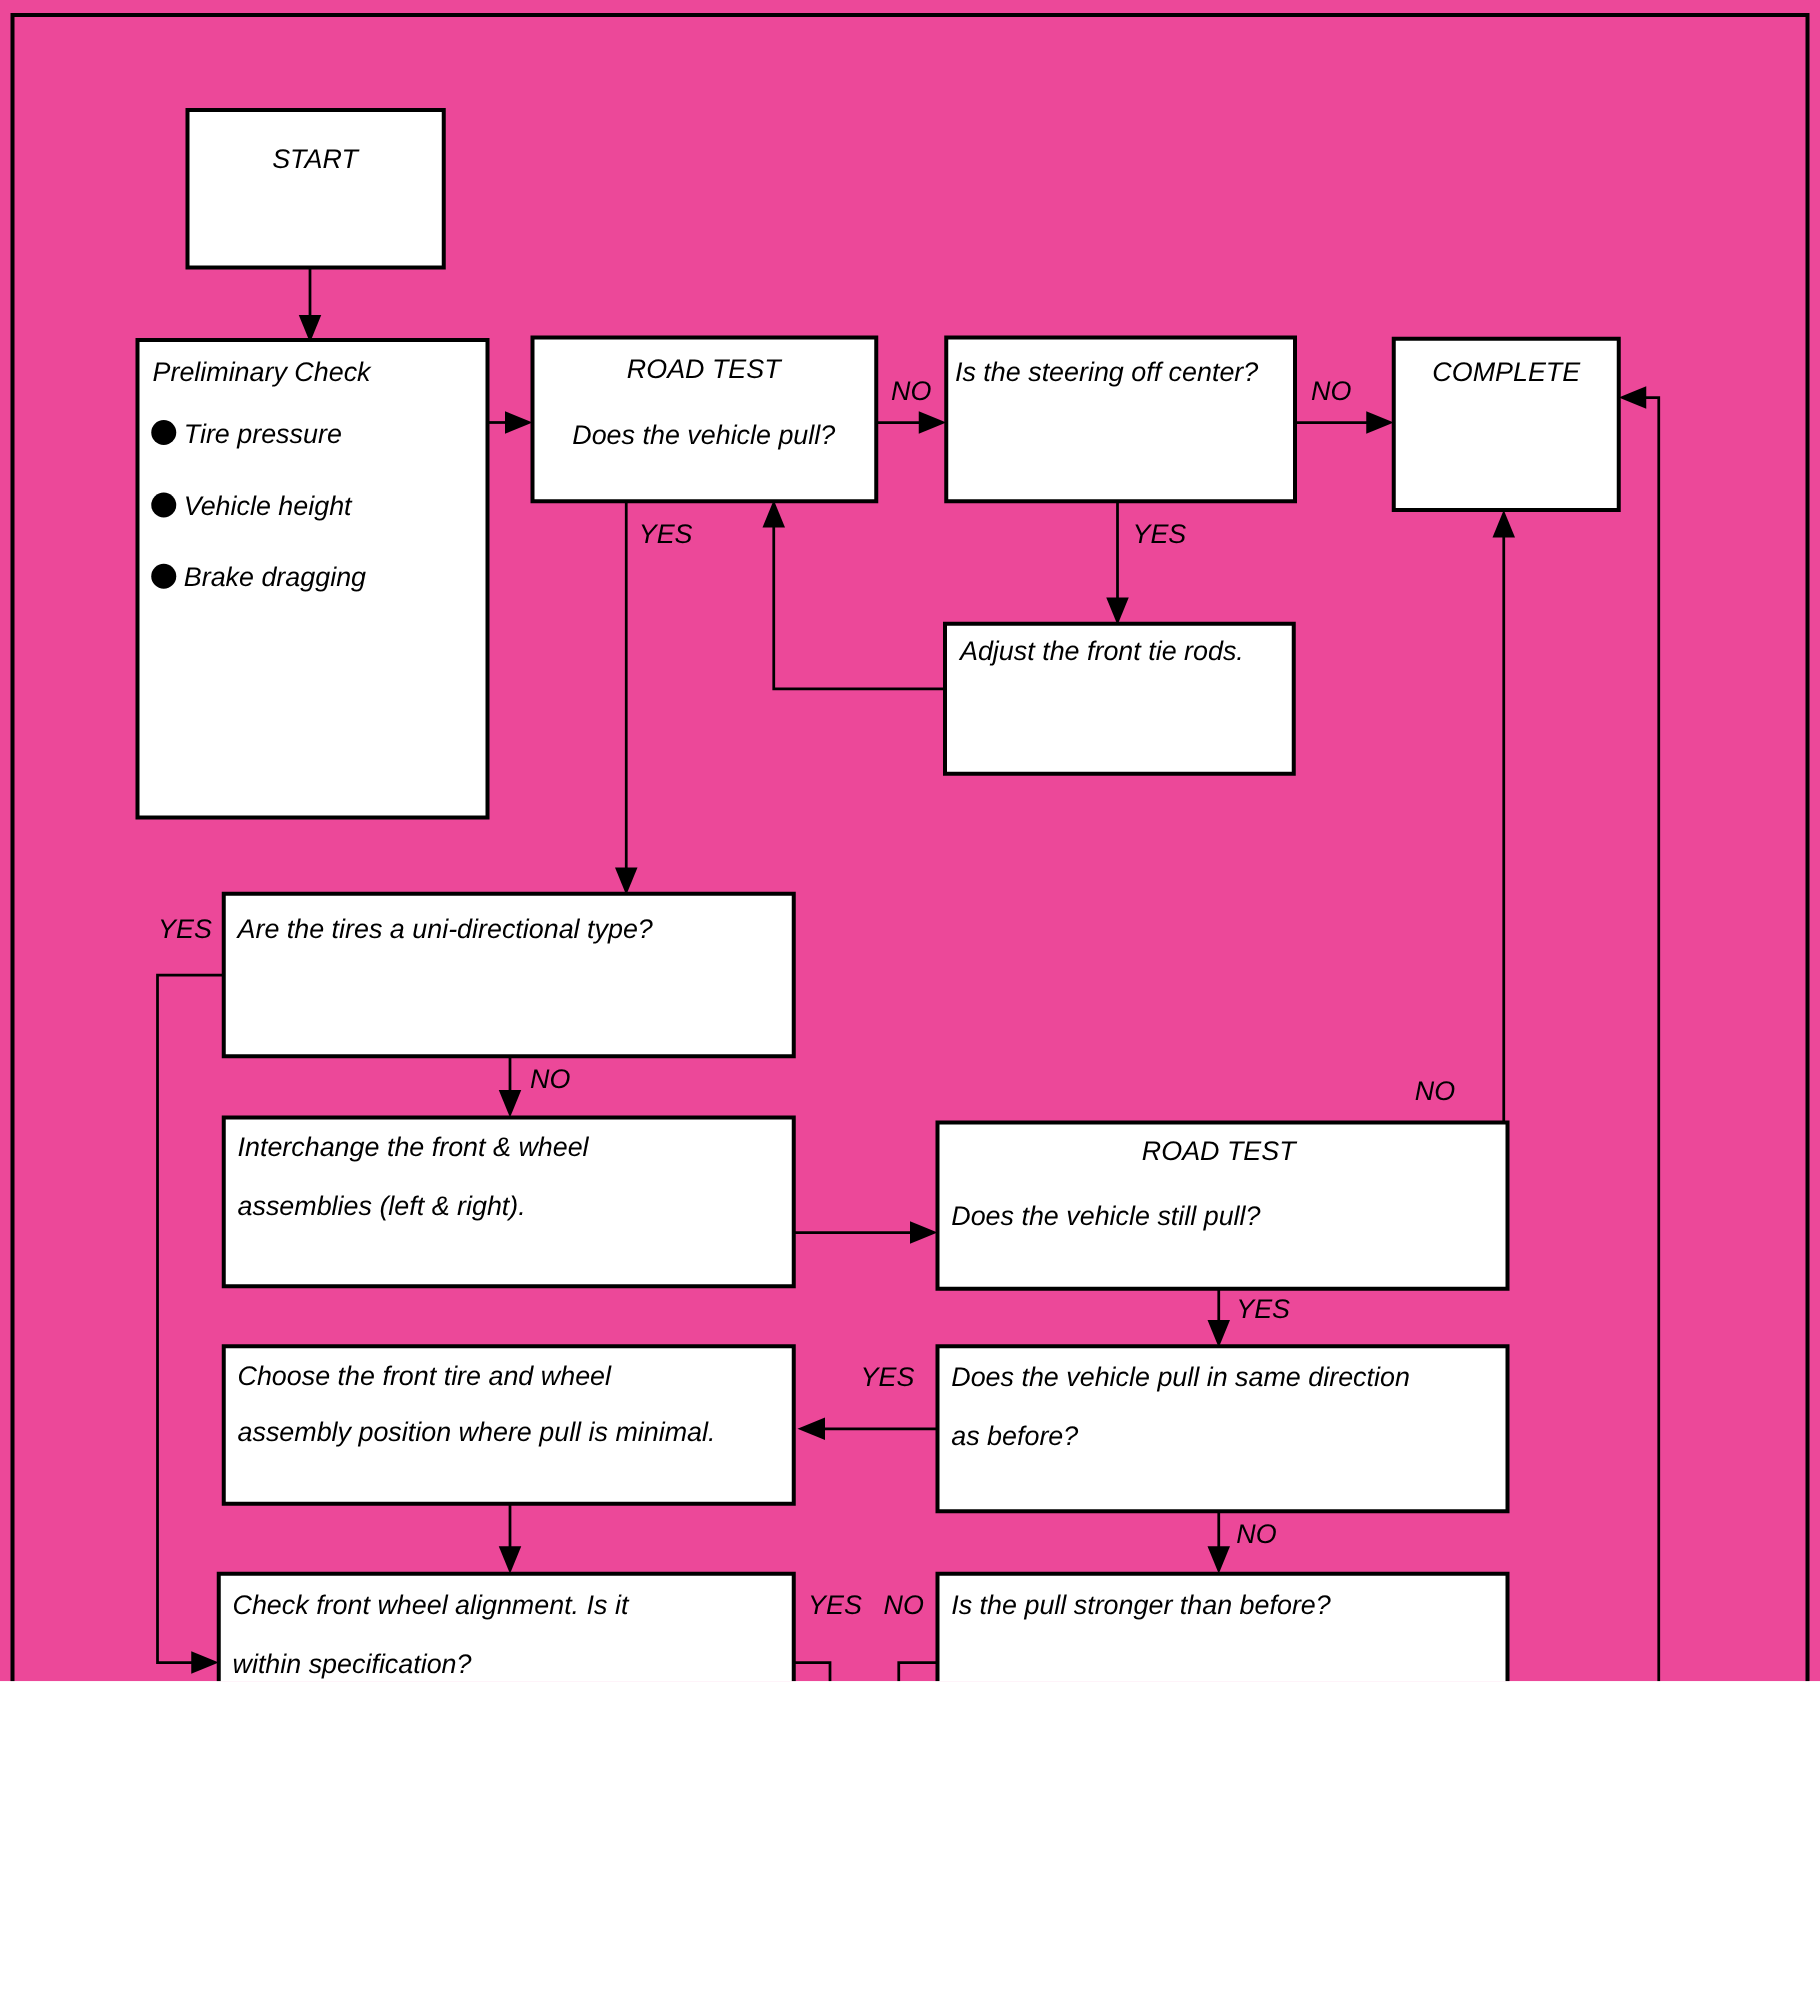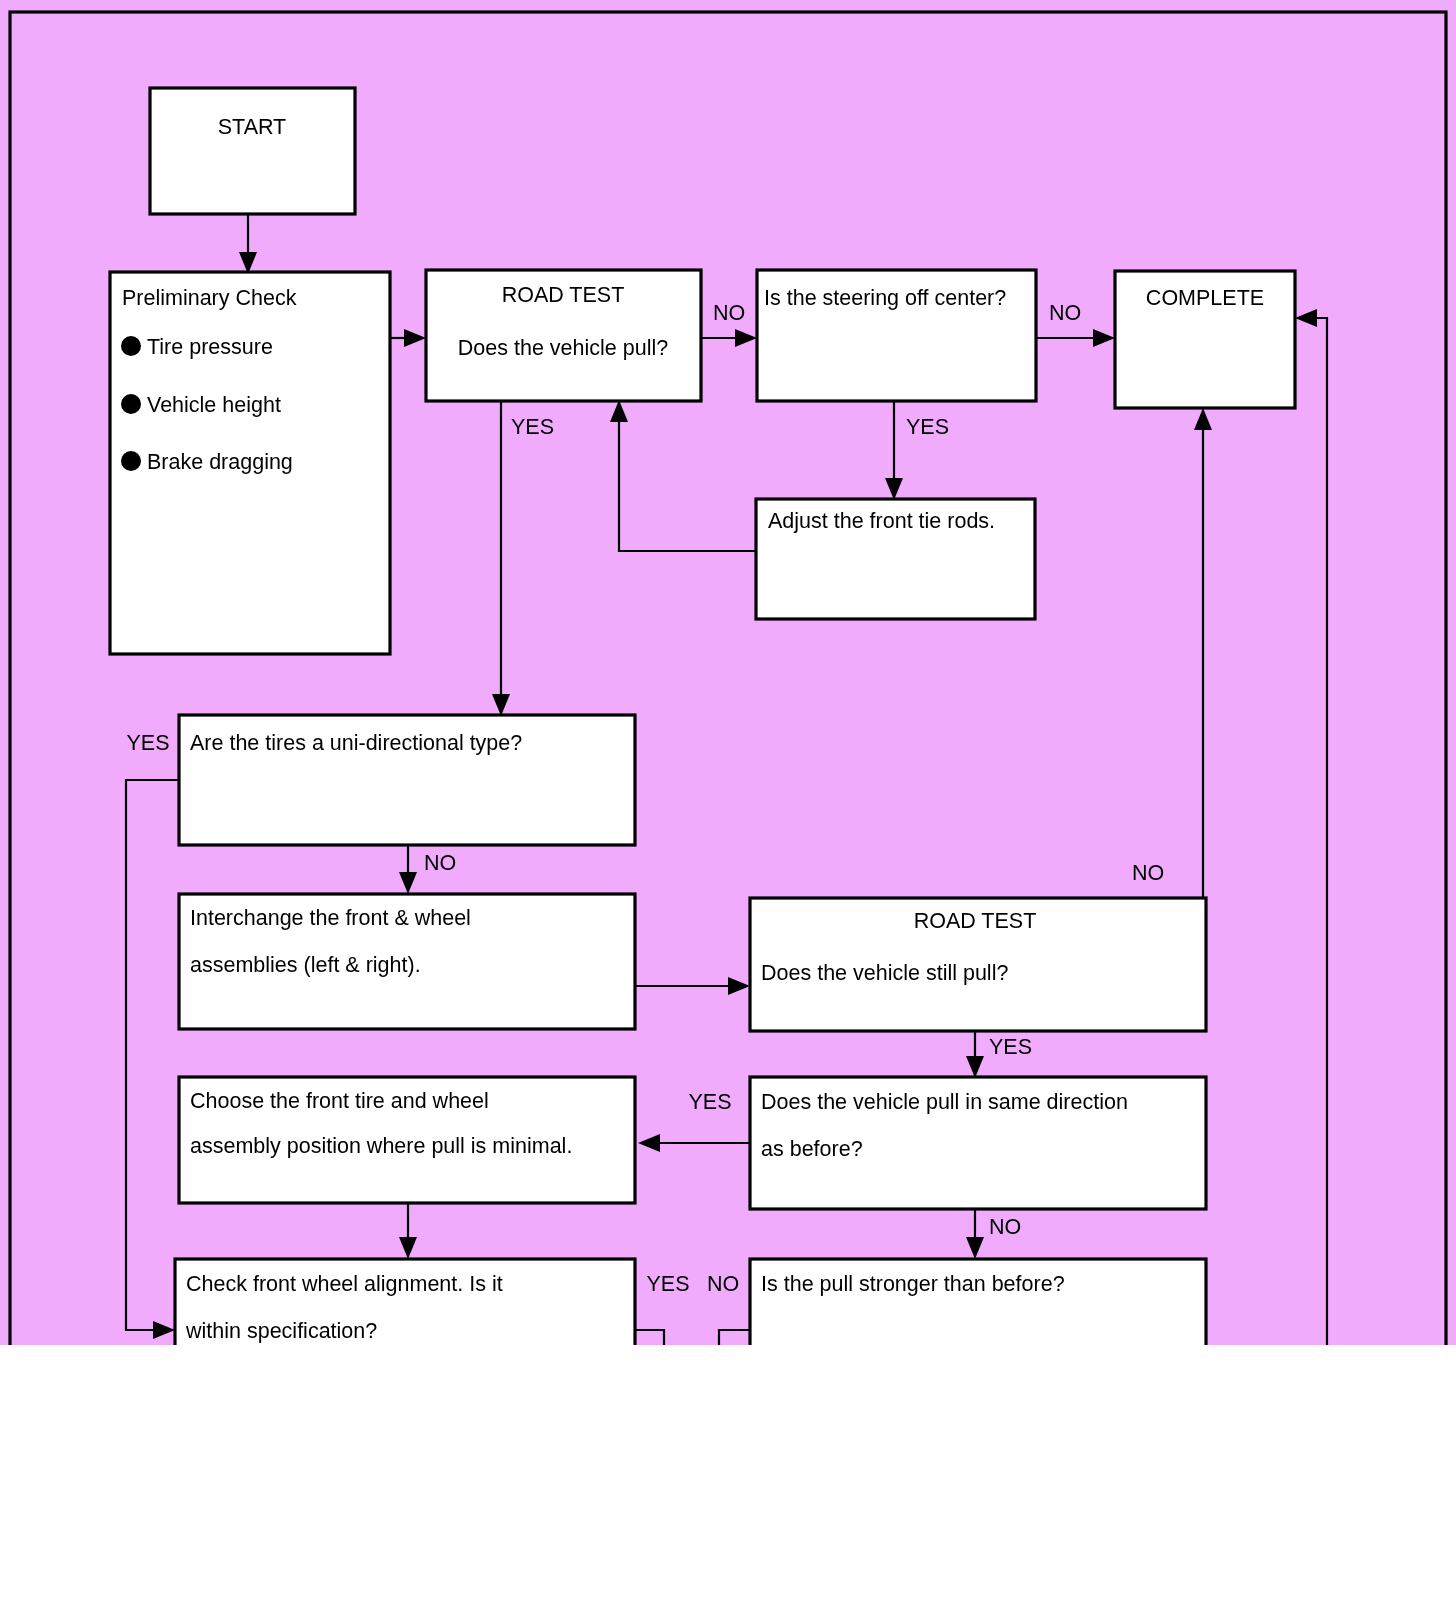--- a/index.html
+++ b/index.html
@@ -8,22 +8,23 @@
     padding: 0;
     background: #ffffff;
   }
   body {
     font-family: "Liberation Sans", sans-serif;
   }
   #page {
     position: relative;
     width: 1456px;
     height: 1345px;
-    background: #f0abfc;
+    background: #ec4899;
     overflow: hidden;
+    font-style: italic;
   }
   #flow {
     position: absolute;
     left: 0;
     top: 0;
     width: 1456px;
     height: 1606px;
   }
   .box-rect {
     fill: #ffffff;

